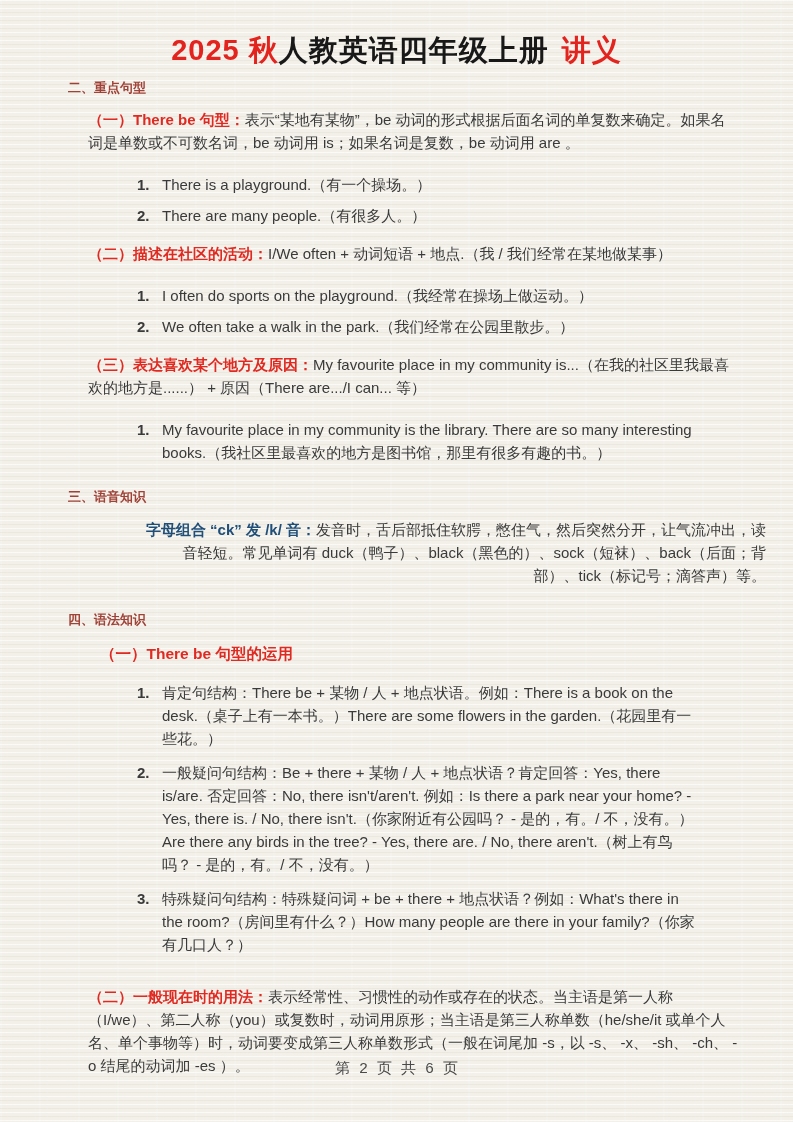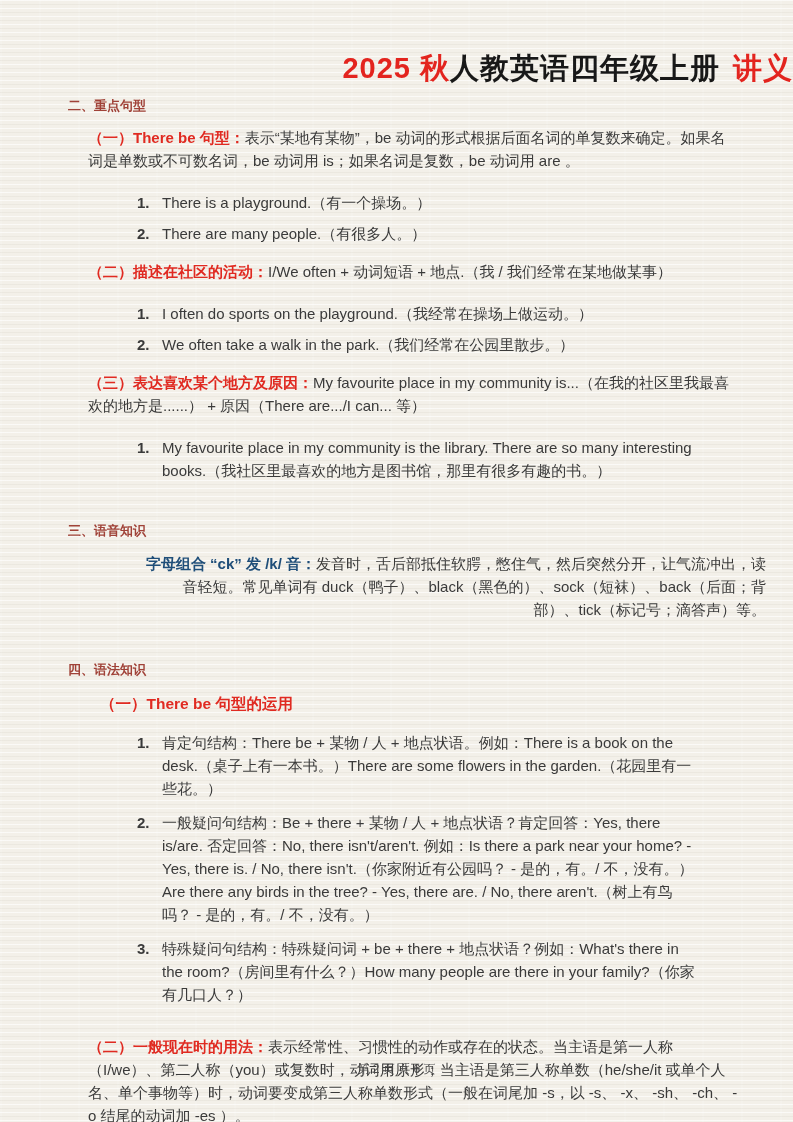--- a/index.html
+++ b/index.html
@@ -12,37 +12,37 @@
     width:793px;height:1122px;
     box-sizing:border-box;
     background-color:#f3f0e9;
     background-image:
       repeating-linear-gradient(180deg, rgba(255,255,255,0.65) 0 1px, rgba(255,255,255,0) 1px 4px, rgba(210,204,192,0.22) 4px 5px, rgba(255,255,255,0) 5px 8px),
       repeating-linear-gradient(90deg, rgba(255,255,255,0.12) 0 2px, rgba(255,255,255,0) 2px 39px);
     overflow:hidden;
   }
   .title{
     margin:0;
-    padding-top:50px;
-    text-align:right;
+    padding-top:32px;
+    text-align:center;
     font-size:29px;
     font-weight:700;
     letter-spacing:1px;
     line-height:1.25;
   }
   .title .t-red{color:#e3241e;}
   .title .t-black{color:#181818;}
   .title .t-red2{color:#e3241e;margin-left:13px;}
   .h2{
     margin:11px 0 0 68px;
     font-size:13px;
     font-weight:700;
     color:#a04238;
   }
-  .h2-gap{margin-top:40px;}
+  .h2-gap{margin-top:24px;}
   .para{
     margin:11px 0 0 88px;
     width:652px;
     font-size:15px;
     line-height:23px;
     color:#3a3a3a;
   }
   .label-red{color:#e02a21;font-weight:700;}
   .label-blue{color:#1f4e79;font-weight:700;}
   .sub-heading{
@@ -73,22 +73,23 @@
     font-size:15px;
     line-height:23px;
     color:#3a3a3a;
     text-align:right;
   }
   .footer{
     position:absolute;
     left:0;right:0;
     bottom:44px;
     text-align:center;
-    font-size:12px;
+    font-size:15px;
     color:#4a4a4a;
+    font-family:Liberation Mono, monospace;
   }
 </style>
 </head>
 <body>
 
 <div class="page">
 
   <h1 class="title"><span class="t-red">2025 秋</span><span class="t-black">人教英语四年级上册</span><span class="t-red2">讲义</span></h1>
 
   <div class="h2">二、重点句型</div>

